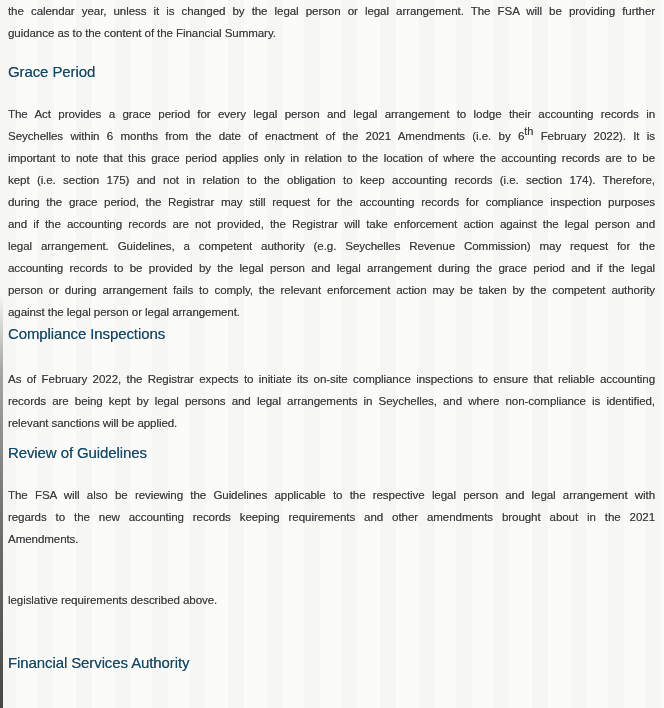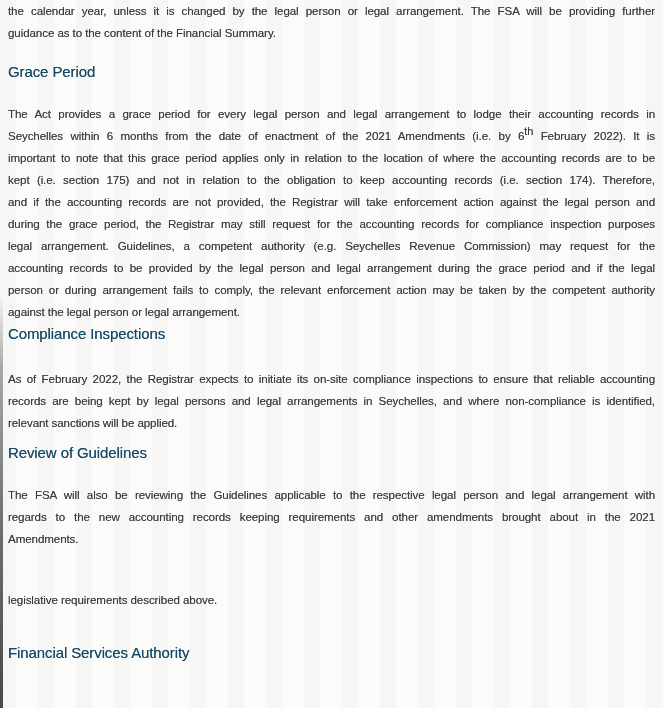--- a/index.html
+++ b/index.html
@@ -83,43 +83,43 @@
     line-height: 0;
   }
   
   .h-grace      { margin-top: 17px; }
   .p-grace      { margin-top: 20px; }
   .h-compliance { margin-top: 0;  }
   .p-compliance { margin-top: 23px; }
   .h-review     { margin-top: 8px; }
   .p-review     { margin-top: 20px; }
   .p-reiterate  { margin-top: 39px; }
-  .h-footer     { margin-top: 31px; }
+  .h-footer     { margin-top: 41px; }
 </style>
 </head>
 <body>
 
 <div class="scan-texture"></div>
 
 <main class="page">
 
   <div class="para">
     <div class="line">the calendar year, unless it is changed by the legal person or legal arrangement. The FSA will be providing further</div>
     <div class="line last">guidance as to the content of the Financial Summary.</div>
   </div>
 
   <h2 class="heading h-grace">Grace Period</h2>
 
   <div class="para p-grace">
     <div class="line">The Act provides a grace period for every legal person and legal arrangement to lodge their accounting records in</div>
     <div class="line"><span>Seychelles within 6 months from the date of enactment of the 2021 Amendments (i.e. by 6</span><sup class="sup">th</sup><span> February 2022). It is</span></div>
     <div class="line">important to note that this grace period applies only in relation to the location of where the accounting records are to be</div>
     <div class="line">kept (i.e. section 175) and not in relation to the obligation to keep accounting records (i.e. section 174). Therefore,</div>
+    <div class="line">during the grace period, the Registrar may still request for the accounting records for compliance inspection purposes</div>
     <div class="line">and if the accounting records are not provided, the Registrar will take enforcement action against the legal person and</div>
-    <div class="line">during the grace period, the Registrar may still request for the accounting records for compliance inspection purposes</div>
     <div class="line">legal arrangement. Guidelines, a competent authority (e.g. Seychelles Revenue Commission) may request for the</div>
     <div class="line">accounting records to be provided by the legal person and legal arrangement during the grace period and if the legal</div>
     <div class="line">person or during arrangement fails to comply, the relevant enforcement action may be taken by the competent authority</div>
     <div class="line last">against the legal person or legal arrangement.</div>
   </div>
 
   <h2 class="heading h-compliance">Compliance Inspections</h2>
 
   <div class="para p-compliance">
     <div class="line">As of February 2022, the Registrar expects to initiate its on-site compliance inspections to ensure that reliable accounting</div>

